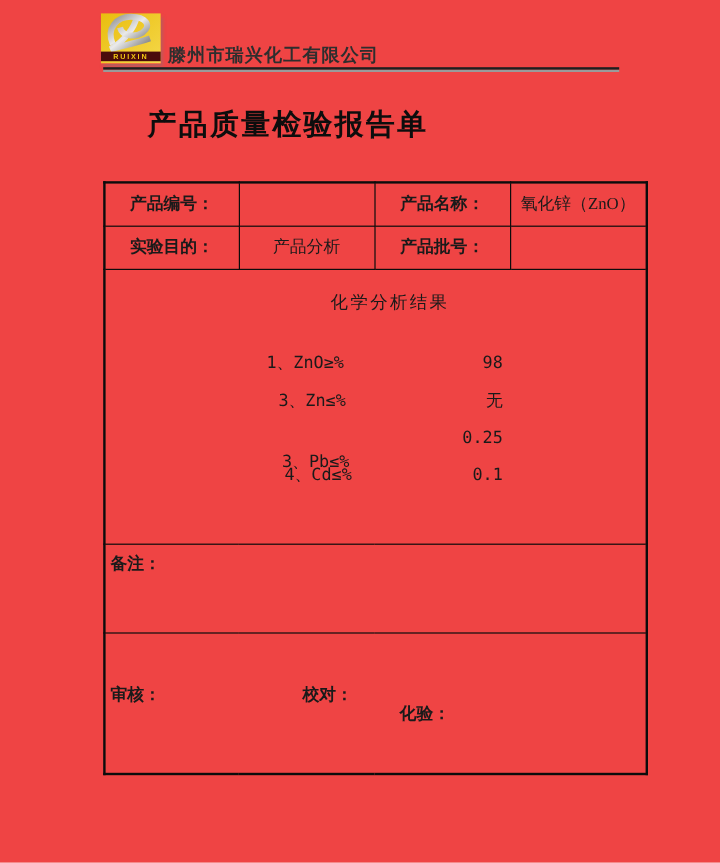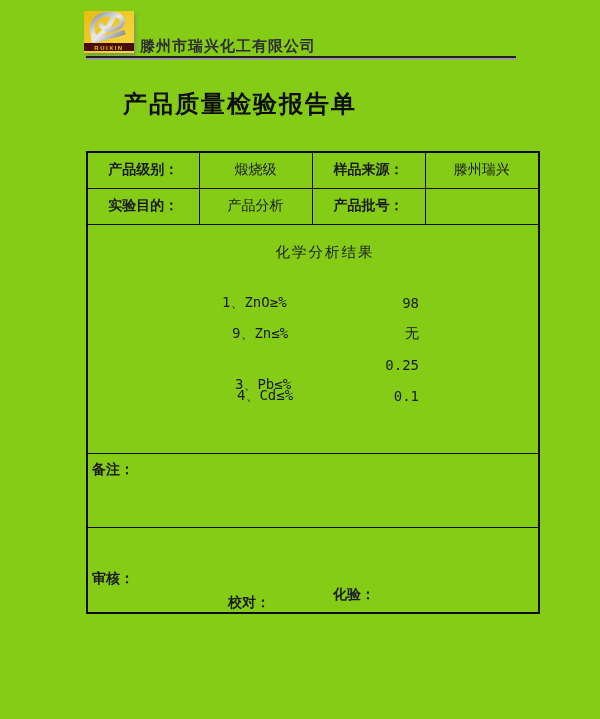--- a/index.html
+++ b/index.html
@@ -1,18 +1,18 @@
 <!DOCTYPE html>
 <html><head>
 <meta charset="utf-8">
 <style>
   * { margin:0; padding:0; box-sizing:border-box; }
   html,body { background:#ffffff; }
   .page {
-    position:relative; width:600px; height:719px; background:#84cc16;
+    position:relative; width:600px; height:719px; background:#ef4444;
     font-family:"Liberation Sans","DejaVu Sans",sans-serif; color:#1a1a1a;
     overflow:hidden;
   }
   
   .logo {
     position:absolute; left:84px; top:11px; width:50px; height:42px;
     box-shadow:2px 3px 3px rgba(120,120,120,.55);
   }
   .company-cn {
     position:absolute; left:140px; top:37px; font-size:15px; letter-spacing:1px;
@@ -43,21 +43,21 @@
     text-align:center; vertical-align:middle; font-weight:bold; font-size:14px;
     font-family:"Liberation Sans","DejaVu Sans",sans-serif;
   }
   td.val {
     text-align:center; vertical-align:middle; font-size:14px;
     font-family:"Liberation Serif","DejaVu Serif",serif;
   }
   tr.info-row { height:36px; }
   tr.analysis-row { height:229px; }
   tr.remarks-row { height:74px; }
-  tr.signoff-row { height:86px; }
+  tr.signoff-row { height:118px; }
   td.analysis-cell { vertical-align:top; }
   .analysis-heading {
     margin-top:18px; padding-left:24px; text-align:center; font-size:14.5px;
     font-family:"Liberation Serif","DejaVu Serif",serif; letter-spacing:2px;
   }
   .analysis-items { margin:26px 0 0 134px; width:197px; }
   .analysis-item {
     display:flex; justify-content:space-between; align-items:center;
     height:31px; font-size:14px;
     font-family:"DejaVu Sans Mono","Liberation Mono",monospace;
@@ -65,21 +65,21 @@
   .analysis-item .a-val { font-family:"DejaVu Sans Mono","Liberation Mono",monospace; }
   .ind1 { padding-left:10px; } .ind2 { padding-left:13px;margin-top:40px; } .ind3 { padding-left:15px; }
   td.remarks-cell { vertical-align:top; }
   .remarks-label {
     display:inline-block; margin:7px 0 0 4px; font-weight:bold; font-size:14px;font-family:Liberation Serif, serif;
   }
   td.signoff-cell { position:relative; }
   .signoff-label {
     position:absolute; top:42px; font-weight:bold; font-size:14px; white-space:nowrap;
   }
-  .signoff-review { left:4px; } .signoff-proof { left:140px;margin-top:24px; } .signoff-assay { left:245px;margin-top:16px; }
+  .signoff-review { left:4px; } .signoff-proof { left:164px; } .signoff-assay { left:245px;margin-top:16px; }
 </style>
 </head>
 <body>
 
 <div class="page">
 
   <div class="logo">
     <svg width="50" height="42" viewBox="0 0 50 42">
       <defs>
         <linearGradient id="gold" x1="0" y1="0" x2="1" y2="1">
@@ -106,46 +106,46 @@
 
   <table class="report">
     <colgroup>
       <col style="width:112px">
         <col style="width:113px">
         <col style="width:113px">
         <col style="width:114px">
     </colgroup>
 
     <tbody>
+        <tr class="info-row">
+      <td class="lbl">产品编号：</td>
+      <td class="val"></td>
+      <td class="lbl">产品名称：</td>
+      <td class="val">氧化锌（ZnO）</td>
+    </tr>
 
-    <tr class="info-row">
-      <td class="lbl">产品级别：</td>
-      <td class="val">煅烧级</td>
-      <td class="lbl">样品来源：</td>
-      <td class="val">滕州瑞兴</td>
-    </tr>
 
 
     <tr class="info-row">
       <td class="lbl">实验目的：</td>
       <td class="val">产品分析</td>
       <td class="lbl">产品批号：</td>
       <td class="val"></td>
     </tr>
 
     <tr class="analysis-row">
       <td colspan="4" class="analysis-cell">
         <div class="analysis-heading">化学分析结果</div>
         <div class="analysis-items">
           <div class="analysis-item">
             <span class="a-lbl">1、ZnO≥%</span>
             <span class="a-val">98</span>
           </div>
           <div class="analysis-item">
-            <span class="a-lbl ind1">9、Zn≤%</span>
+            <span class="a-lbl ind1">3、Zn≤%</span>
             <span class="a-val">无</span>
           </div>
           <div class="analysis-item">
             <span class="a-lbl ind2">3、Pb≤%</span>
             <span class="a-val">0.25</span>
           </div>
           <div class="analysis-item">
             <span class="a-lbl ind3">4、Cd≤%</span>
             <span class="a-val">0.1</span>
           </div>

